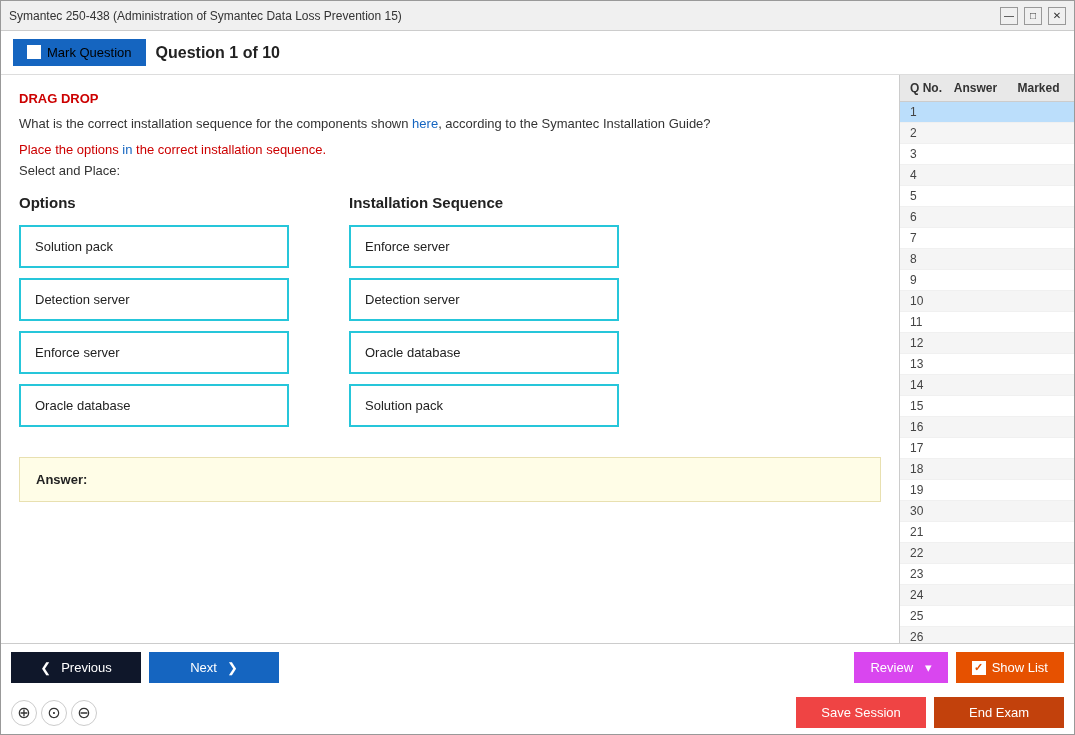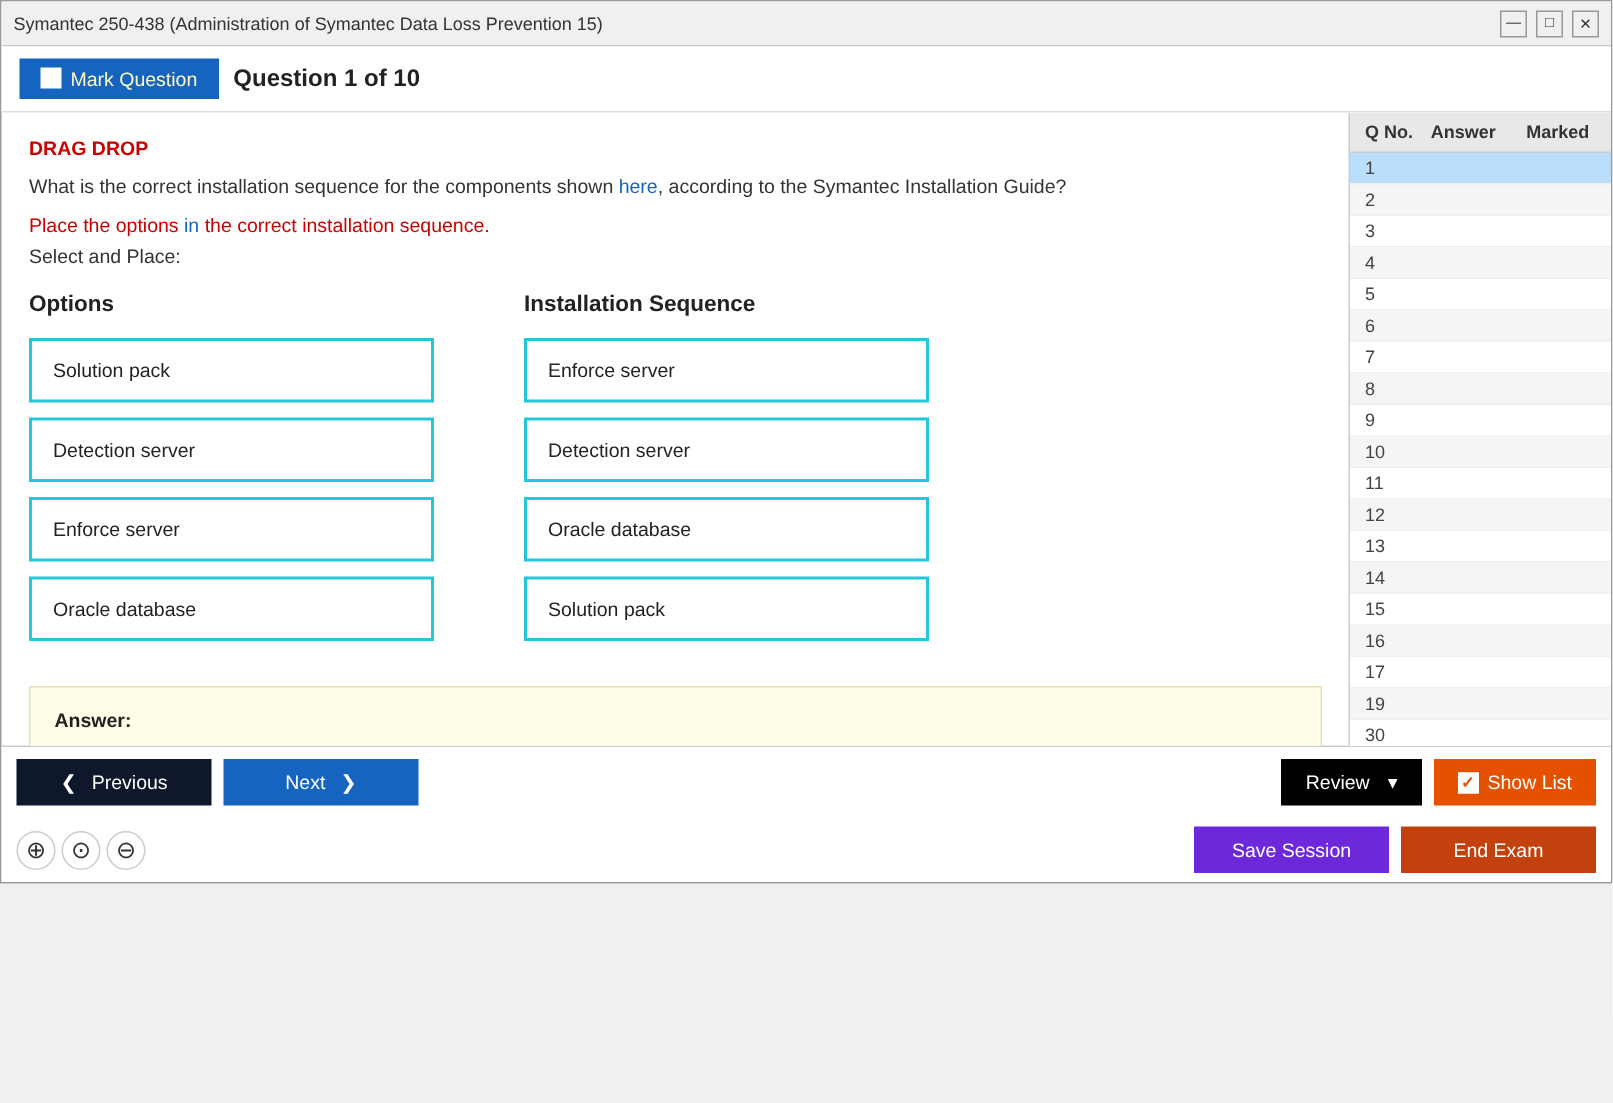--- a/index.html
+++ b/index.html
@@ -1,28 +1,28 @@
 <!DOCTYPE html>
 <html><head>
   <meta charset="utf-8">
   <style>
     * { box-sizing: border-box; margin: 0; padding: 0; }
     body { font-family: 'Segoe UI', Arial, sans-serif; font-size: 13px; background: #f0f0f0; width: 1075px; height: 735px; overflow: hidden; }
 
-    .window { width: 1075px; height: 589px; background: #fff; border: 1px solid #999; display: flex; flex-direction: column; }
+    .window { width: 1075px; height: 735px; background: #fff; border: 1px solid #999; display: flex; flex-direction: column; }
 
     
     .title-bar { background: #f0f0f0; height: 30px; display: flex; align-items: center; padding: 0 8px; border-bottom: 1px solid #ccc; justify-content: space-between; }
     .title-bar-text { font-size: 12px; color: #333; }
     .title-bar-controls { display: flex; gap: 6px; }
     .title-btn { width: 18px; height: 18px; background: none; border: 1px solid #999; cursor: pointer; font-size: 10px; display: flex; align-items: center; justify-content: center; color: #333; }
 
     
     .header { display: flex; align-items: center; padding: 8px 12px; background: #fff; border-bottom: 1px solid #ddd; gap: 10px; }
-    .mark-question-btn { background: #1565c0; color: #fef9c3; border: none; padding: 6px 14px; font-size: 13px; cursor: pointer; display: flex; align-items: flex-start; gap: 6px; }
+    .mark-question-btn { background: #1565c0; color: #000000; border: none; padding: 6px 14px; font-size: 13px; cursor: pointer; display: flex; align-items: flex-start; gap: 6px; }
     .mark-icon { width: 14px; height: 14px; background: #fff; display: inline-block; }
     .question-title { flex: 1; text-align: left; font-weight: bold; font-size: 16px; color: #222; }
 
     
     .main-area { display: flex; flex: 1; overflow: hidden; }
 
     
     .question-area { flex: 1; padding: 16px 18px; overflow-y: auto; }
     .drag-drop-label { color: #c00; font-size: 13px; font-weight: bold; margin-bottom: 8px; }
     .question-text { font-size: 13px; color: #333; margin-bottom: 8px; line-height: 1.5; }
@@ -51,30 +51,30 @@
     .sidebar-row.active { background: #bbdefb; }
     .sidebar-row .qno { padding-left: 6px; }
 
     
     .footer { border-top: 1px solid #ccc; background: #fff; }
     .footer-buttons { display: flex; align-items: center; padding: 8px 10px; gap: 8px; }
     .btn-prev { background: #0f172a; color: #fff; border: none; padding: 8px 20px; font-size: 13px; cursor: pointer; display: flex; align-items: center; gap: 6px; min-width: 130px; justify-content: center; }
     .btn-next { background: #1565c0; color: #fff; border: none; padding: 8px 20px; font-size: 13px; cursor: pointer; display: flex; align-items: center; gap: 6px; min-width: 130px; justify-content: center; }
     .btn-spacer { flex: 1; }
     .btn-show-answer { background: #e65100; color: #fff; border: none; padding: 8px 16px; font-size: 13px; cursor: pointer; display: flex; align-items: center; gap: 6px; }
-    .btn-review { background: #000000; color: #fff; border: none; padding: 8px 16px; font-size: 13px; cursor: pointer; display: flex; align-items: center; gap: 6px; }
+    .btn-review { background: #d946ef; color: #fff; border: none; padding: 8px 16px; font-size: 13px; cursor: pointer; display: flex; align-items: center; gap: 6px; }
     .btn-show-list { background: #e65100; color: #fff; border: none; padding: 8px 16px; font-size: 13px; cursor: pointer; display: flex; align-items: center; gap: 6px; }
     .checkbox-icon { width: 14px; height: 14px; background: #fff; border: 2px solid #fff; display: inline-block; }
     .checkbox-icon-checked { width: 14px; height: 14px; background: #fff; border: 2px solid #fff; display: inline-flex; align-items: center; justify-content: center; color: #e65100; font-size: 11px; font-weight: bold; }
 
     .footer-bottom { display: flex; align-items: center; padding: 6px 10px; gap: 10px; justify-content: space-between; }
     .zoom-controls { display: flex; gap: 4px; align-items: center; }
     .zoom-btn { background: none; border: 1px solid #ccc; width: 26px; height: 26px; cursor: pointer; font-size: 14px; display: flex; align-items: center; justify-content: center; color: #333; border-radius: 50%; }
     .footer-right-btns { display: flex; gap: 8px; }
-    .btn-save { background: #6d28d9; color: #fff; border: none; padding: 8px 20px; font-size: 13px; cursor: pointer; min-width: 130px; }
+    .btn-save { background: #ef4444; color: #fff; border: none; padding: 8px 20px; font-size: 13px; cursor: pointer; min-width: 130px; }
     .btn-end { background: #c2410c; color: #fff; border: none; padding: 8px 20px; font-size: 13px; cursor: pointer; min-width: 130px; }
 
     .arrow-left::before { content: '❮'; margin-right: 4px; }
     .arrow-right::after { content: '❯'; margin-left: 4px; }
   </style>
 </head>
 <body>
 
 <div class="window">
 
@@ -217,20 +217,25 @@
           <span></span>
           <span></span>
         </div>
         <div class="sidebar-row">
           <span class="qno">16</span>
           <span></span>
           <span></span>
         </div>
         <div class="sidebar-row">
           <span class="qno">17</span>
+          <span></span>
+          <span></span>
+        </div>
+        <div class="sidebar-row">
+          <span class="qno">18</span>
           <span></span>
           <span></span>
         </div>
         <div class="sidebar-row">
           <span class="qno">19</span>
           <span></span>
           <span></span>
         </div>
         <div class="sidebar-row">
           <span class="qno">30</span>

